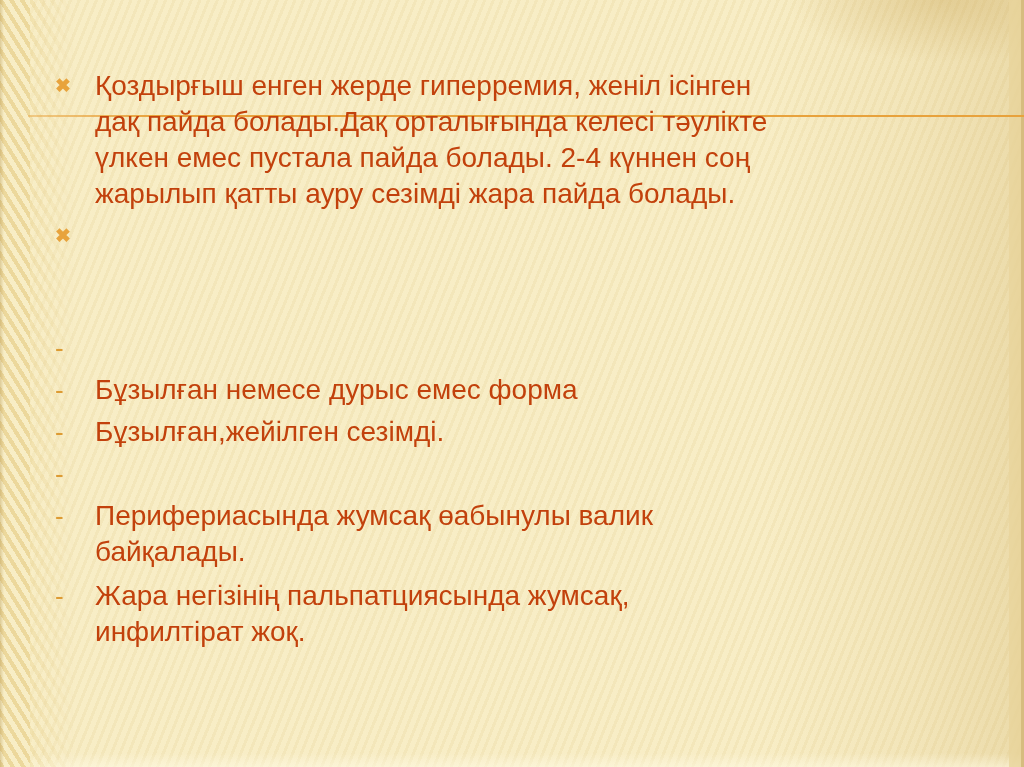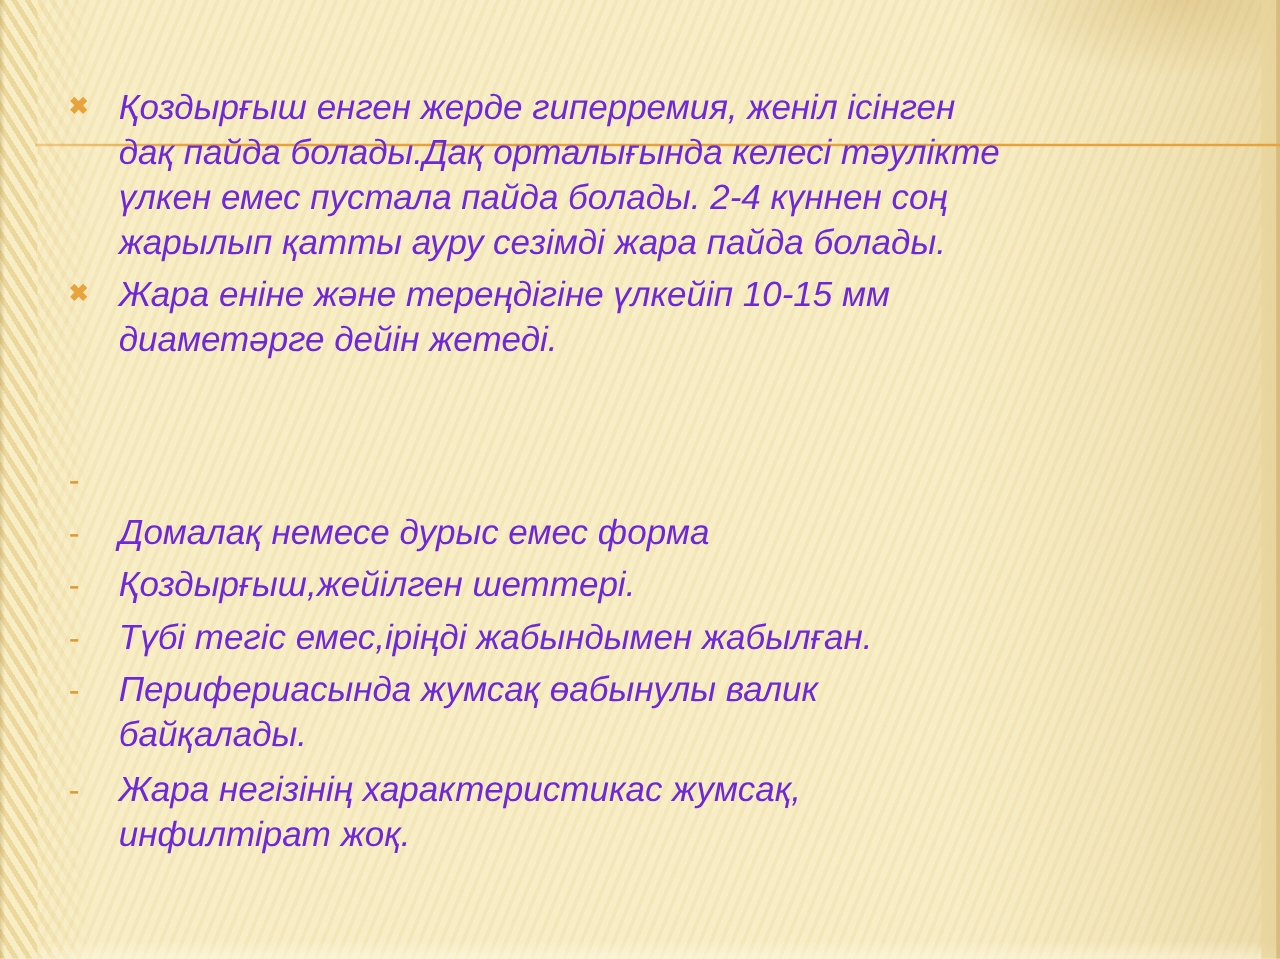--- a/index.html
+++ b/index.html
@@ -58,24 +58,23 @@
     flex: none; width: 40px;
     color: #e8a33c;
     font-weight: bold;
     line-height: 36px;
     font-size: 19px;
   }
   .li.dash .marker { font-size: 26px; font-weight: normal; color: #dd9b33; }
   .li .txt {
     font-size: 28px;
     line-height: 36px;
-    color: #6d28d9;
+    color: #c2410c;
     white-space: pre-line;
     letter-spacing: 0px;
-    font-style: italic;
   }
   .gap { height: 70px; }
   .li.last { margin-top: 8px; }
 </style>
 </head>
 <body>
 
 <div class="bg"></div>
 <div class="left-bar"></div>
 <div class="left-fade"></div>
@@ -88,50 +87,47 @@
   <div class="li">
     <span class="marker">✖</span>
     <span class="txt">Қоздырғыш енген жерде гиперремия, женіл ісінген
 дақ пайда болады.Дақ орталығында келесі тәулікте
 үлкен емес пустала пайда болады. 2-4 күннен соң
 жарылып қатты ауру сезімді жара пайда болады.</span>
   </div>
 
   <div class="li">
     <span class="marker">✖</span>
-    <span class="txt">Жара еніне және тереңдігіне үлкейіп 10-15 мм
-диаметәрге дейін жетеді.</span>
   </div>
 
   <div class="gap"></div>
 
   <div class="li dash">
     <span class="marker">-</span>
   </div>
 
   <div class="li dash">
     <span class="marker">-</span>
-    <span class="txt">Домалақ немесе дурыс емес форма</span>
+    <span class="txt">Бұзылған немесе дурыс емес форма</span>
   </div>
 
   <div class="li dash">
     <span class="marker">-</span>
-    <span class="txt">Қоздырғыш,жейілген шеттері.</span>
+    <span class="txt">Бұзылған,жейілген сезімді.</span>
   </div>
 
   <div class="li dash">
     <span class="marker">-</span>
-    <span class="txt">Түбі тегіс емес,іріңді жабындымен жабылған.</span>
   </div>
 
   <div class="li dash">
     <span class="marker">-</span>
     <span class="txt">Перифериасында жумсақ өабынулы валик
 байқалады.</span>
   </div>
 
   <div class="li dash last">
     <span class="marker">-</span>
-    <span class="txt">Жара негізінің характеристикас жумсақ,
+    <span class="txt">Жара негізінің пальпатциясында жумсақ,
 инфилтірат жоқ.</span>
   </div>
 
 </div>
 
 </body></html>

